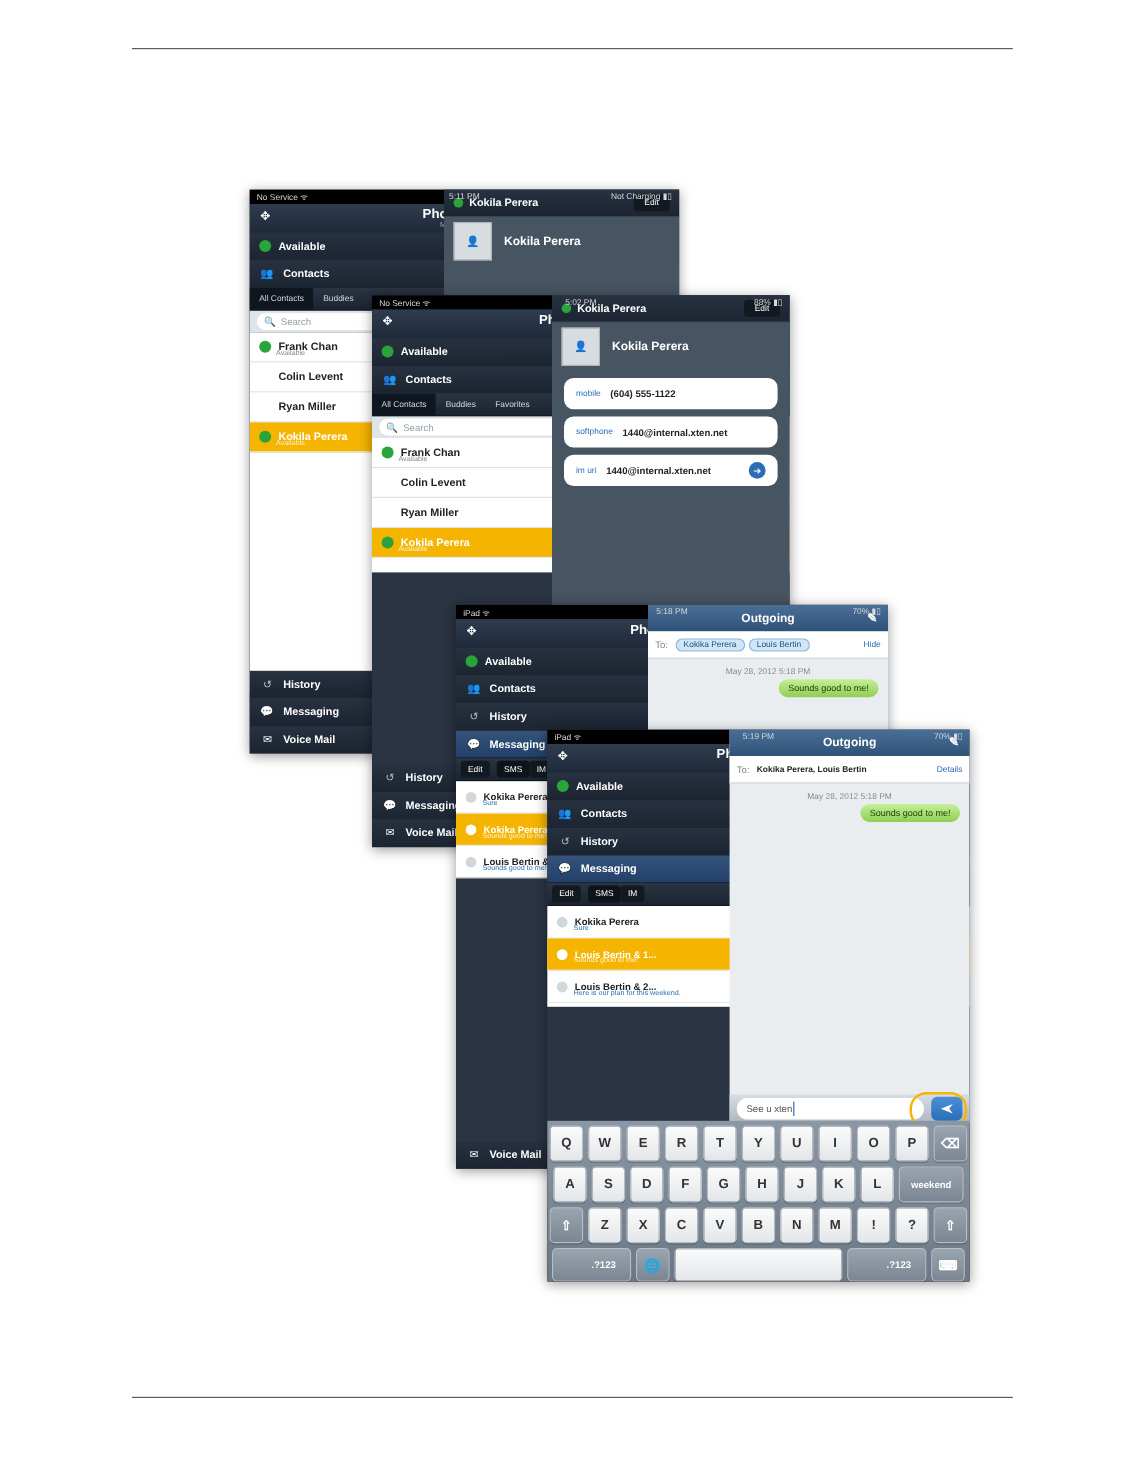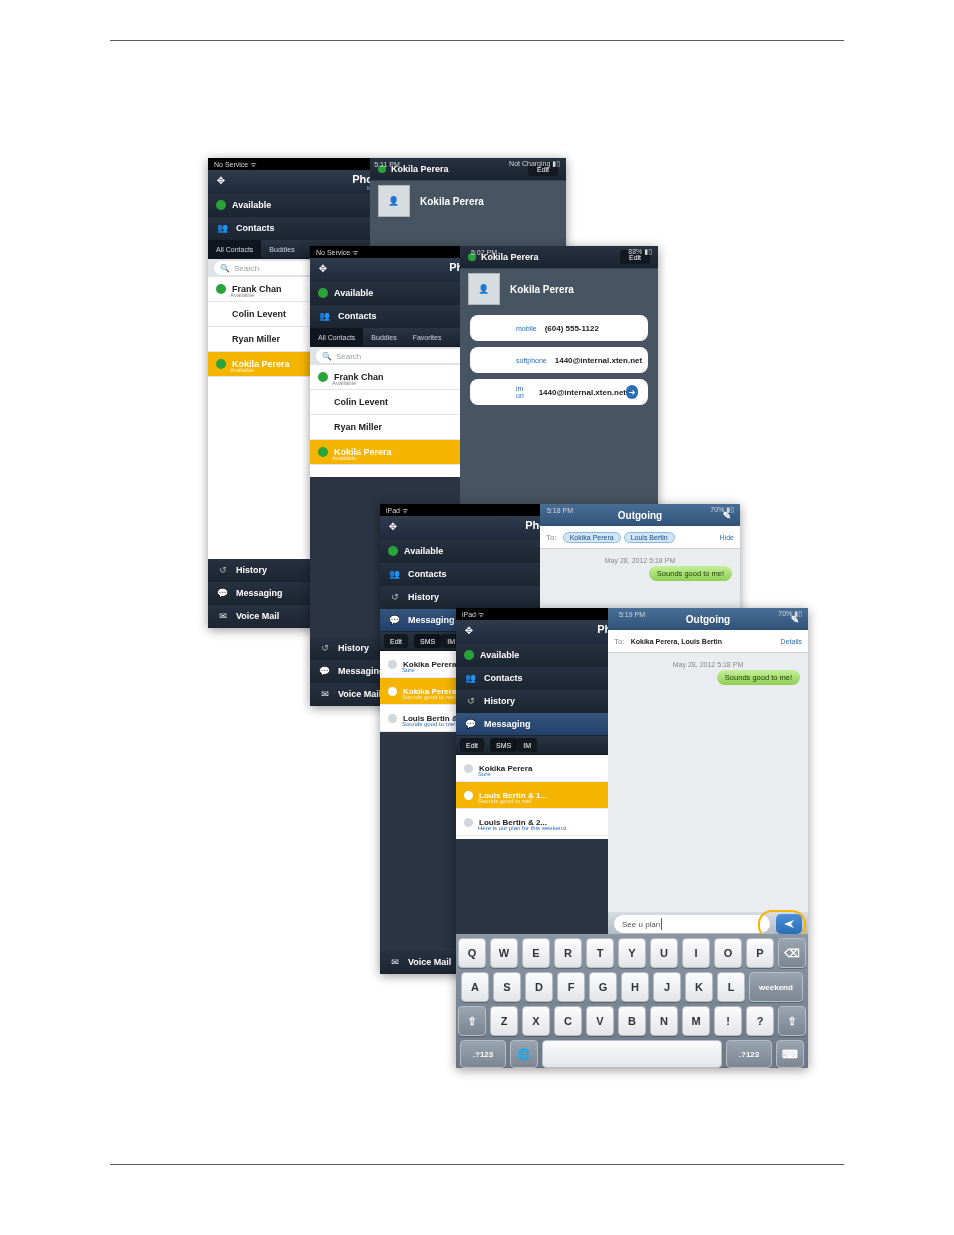--- a/index.html
+++ b/index.html
@@ -61,21 +61,21 @@
   .detail{position:absolute;top:0;bottom:0;right:0;background:#475461;}
   .detail .drow{display:flex;align-items:center;min-height:22px;padding:0 8px;border-bottom:1px solid #3a4450;}
   .detail .name-row{background:linear-gradient(#273140,#1c2531);}
   .detail .name-row .dot{width:8px;height:8px;border-radius:50%;background:var(--status-green);margin-right:5px;}
   .detail .name-row .nm{font-weight:bold;}
   .detail .edit{margin-left:auto;width:30px;height:14px;background:#121921;border-radius:3px;font-size:7px;display:flex;align-items:center;justify-content:center;}
   .avatar-row{display:flex;align-items:center;height:40px;padding:0 8px;background:#475461;gap:10px;}
   .avatar{width:30px;height:30px;background:#d7dce0;border:1px solid #b0b5ba;display:flex;align-items:center;justify-content:center;color:#b0b5ba;}
   .card{margin:6px 10px;background:#fff;border-radius:8px;color:#333;padding:0;overflow:hidden;}
   .card .line{display:flex;align-items:center;height:26px;padding:0 10px;border-bottom:1px solid #e4e4e4;font-size:8px;}
-  .card .line:last-child{border-bottom:none;margin-left:36px;}
+  .card .line:last-child{border-bottom:none;}
   .card .k{color:#2a6fb5;margin-right:8px;font-size:7px;}
   .card .v{font-weight:bold;color:#222;}
   .card .disclose{margin-left:auto;width:14px;height:14px;border-radius:7px;background:#2a6fb5;color:#fff;display:flex;align-items:center;justify-content:center;font-size:8px;}
 
   .sheet-btn{position:absolute;left:50%;transform:translateX(-50%);width:110px;height:24px;background:linear-gradient(#fdfdfd,#e6e6e6);border:1px solid #bfbfbf;border-radius:5px;display:flex;align-items:center;justify-content:center;color:#222;font-size:9px;font-weight:bold;box-shadow:0 1px 2px rgba(0,0,0,.3);}
 
   
   .msg-pane{position:absolute;top:0;right:0;bottom:0;background:#e9edef;}
   .msg-hdr{height:22px;background:linear-gradient(#4a6f97,#2f5278);display:flex;align-items:center;justify-content:center;font-weight:bold;font-size:10px;position:relative;}
   .msg-hdr .r{position:absolute;right:6px;display:flex;gap:6px;}
@@ -106,21 +106,21 @@
   .compose .field{flex:1;height:18px;background:#fff;border-radius:9px;padding:0 8px;color:#555;font-size:8px;display:flex;align-items:center;}
   .send{width:26px;height:20px;border-radius:5px;background:linear-gradient(#4b8fd9,#2a6fb5);display:flex;align-items:center;justify-content:center;}
   .send svg{width:12px;height:12px;}
   .send-ring{position:absolute;border:2px solid var(--yellow);border-radius:14px;pointer-events:none;}
 
   
   .kbd{position:absolute;left:0;right:0;bottom:0;background:linear-gradient(#8b97a4,#6b7784);padding:4px 4px 6px 4px;}
   .krow{display:flex;justify-content:center;gap:4px;margin-bottom:4px;}
   .key{height:28px;min-width:26px;background:linear-gradient(#fbfbfb,#e3e6e9);border:1px solid #b5bcc3;border-radius:4px;color:#333;font-size:11px;font-weight:bold;display:flex;align-items:center;justify-content:center;box-shadow:0 1px 0 rgba(0,0,0,.25);}
   .key.dark{background:linear-gradient(#9aa4af,#7b8692);color:#fff;}
-  .key.wide{min-width:44px;font-size:8px;}
+  .key.wide{min-width:44px;font-size:8px;padding-left:20px;}
   .key.space{flex:1;}
   .key.ret{min-width:52px;font-size:8px;}
   .krow.last .key{height:26px;}
 
   
   svg.leaders{position:absolute;inset:0;pointer-events:none;}
   .leaders line{stroke:var(--yellow);stroke-width:1.2;}
 </style>
 </head>
 <body>
@@ -506,21 +506,21 @@
         <span class="lbl">To:</span>
         <span style="font-weight:bold;color:#222;font-size:7px">Kokika Perera, Louis Bertin</span>
         <span class="act">Details</span>
       </div>
       <div class="thread" style="height:220px;">
         <div class="ts-center">May 28, 2012 5:18 PM</div>
         <div style="text-align:right"><span class="bubble">Sounds good to me!</span></div>
       </div>
       <div class="compose" style="bottom:0;">
         <div class="field">
-            <span>See u plan</span>
+            <span>See u xten</span>
             <span style="display:inline-block;width:1px;height:12px;background:#2a6fb5;margin-left:1px;"></span>
           </div>
         <div class="send">
           <svg viewBox="0 0 24 24">
               <path fill="#fff" d="M2 12l20-8-6 8 6 8z"></path>
             </svg>
         </div>
       </div>
     </div>
     <div class="send-ring" style="right:2px;top:302px;width:44px;height:26px;"></div>

